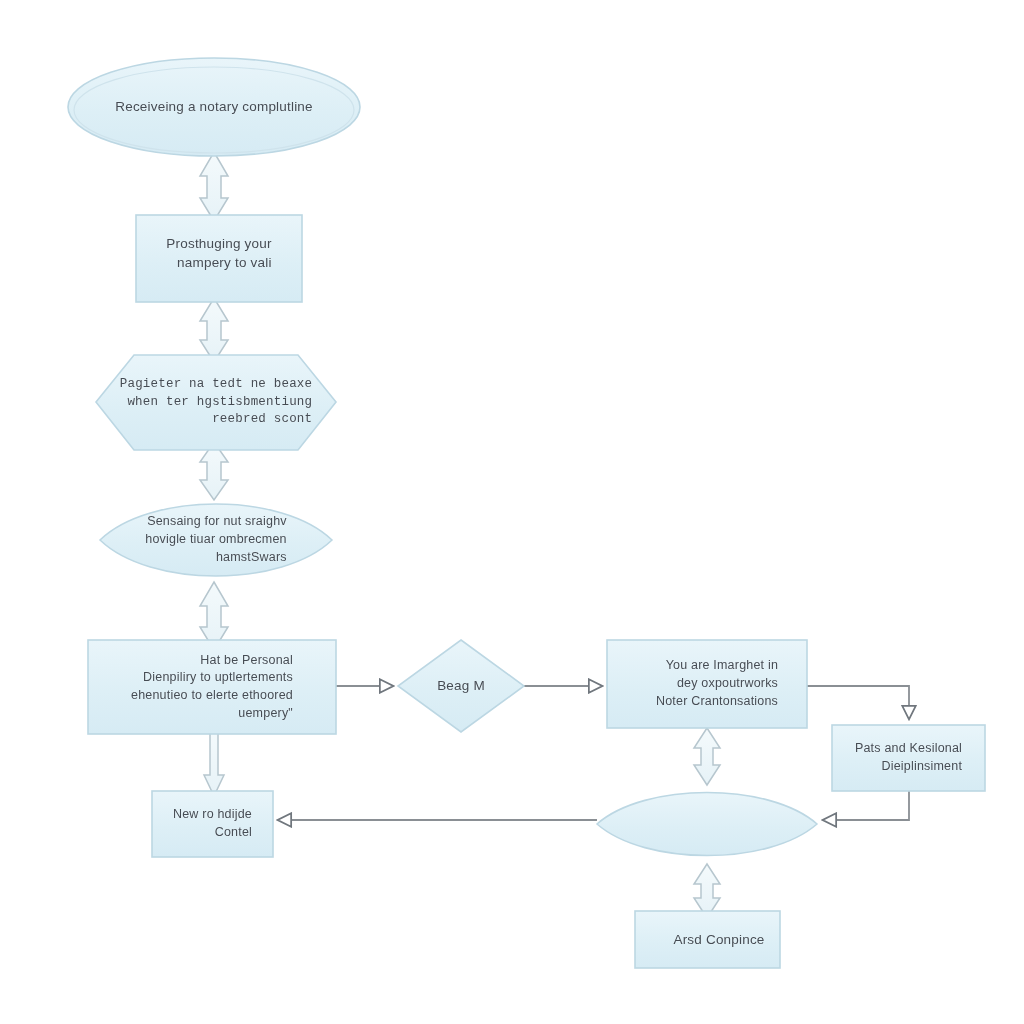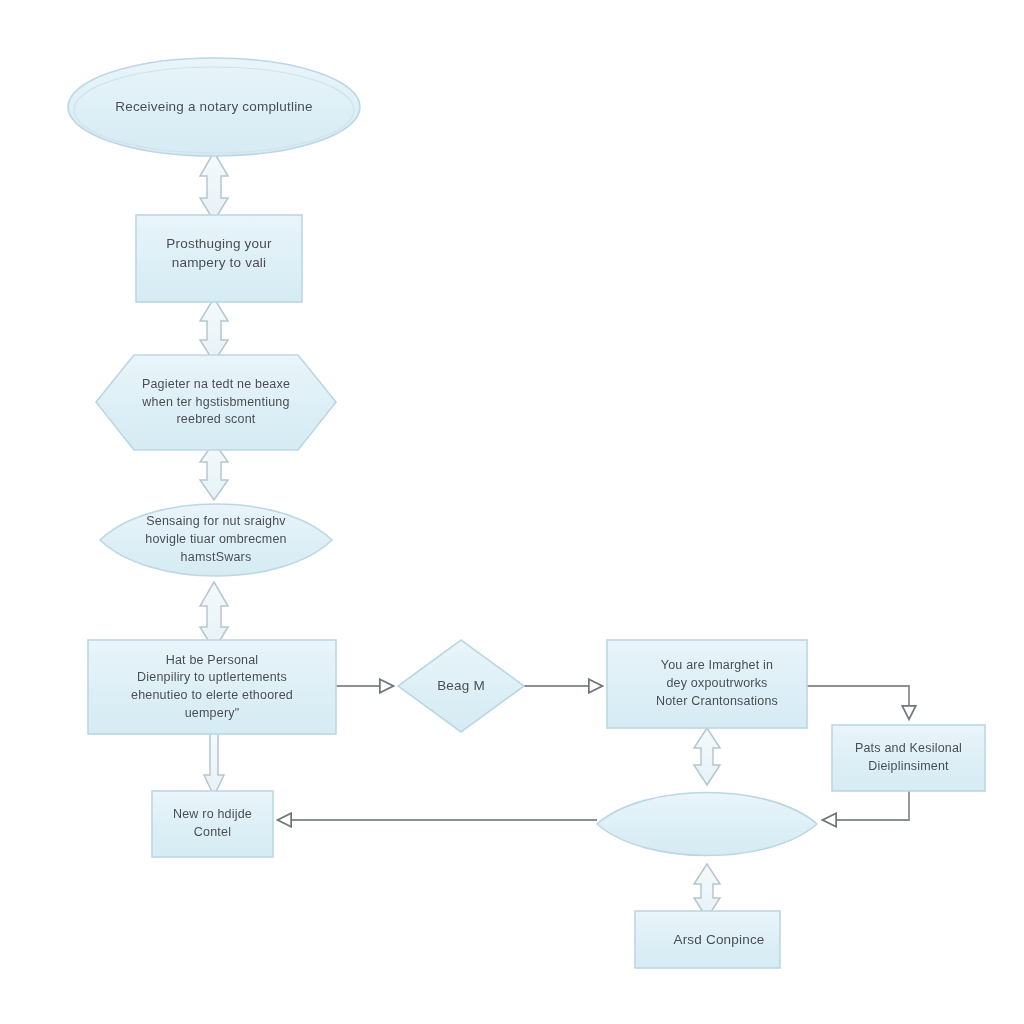--- a/index.html
+++ b/index.html
@@ -19,21 +19,21 @@
     position: absolute;
     inset: 0;
     width: 1024px;
     height: 1024px;
   }
   .node-label {
     position: absolute;
     display: flex;
     align-items: center;
     justify-content: center;
-    text-align: center;
+    text-align: right;
     color: #454c54;
     font-size: 13.5px;
     line-height: 1.42;
     letter-spacing: 0.2px;
     white-space: pre-line;
     pointer-events: none;
     text-shadow: 0 0 1.6px rgba(255,255,255,0.55);
     filter: blur(0.45px);
     font-weight: 500;
   }
@@ -172,21 +172,21 @@
       </g>
 
     </g>
   </svg>
 
   <div class="node-label" style="left:68px; top:58px; width:292px; height:98px;">Receiveing a notary complutline</div>
 
   <div class="node-label" style="left:136px; top:215px; width:166px; height:76px;">Prosthuging your
 nampery to vali</div>
 
-  <div class="node-label small" style="left:106px; top:355px; width:220px; height:95px;">Pagieter na tedt ne beaxe
+  <div class="node-label small" style="left:106px; top:355px; width:220px; height:95px;font-family:Liberation Mono, monospace;">Pagieter na tedt ne beaxe
 when ter hgstisbmentiung
 reebred scont</div>
 
   <div class="node-label small" style="left:110px; top:492px; width:212px; height:96px;">Sensaing for nut sraighv
 hovigle tiuar ombrecmen
 hamstSwars</div>
 
   <div class="node-label small" style="left:88px; top:640px; width:248px; height:94px;">Hat be Personal
 Dienpiliry to uptlertements
 ehenutieo to elerte ethoored

